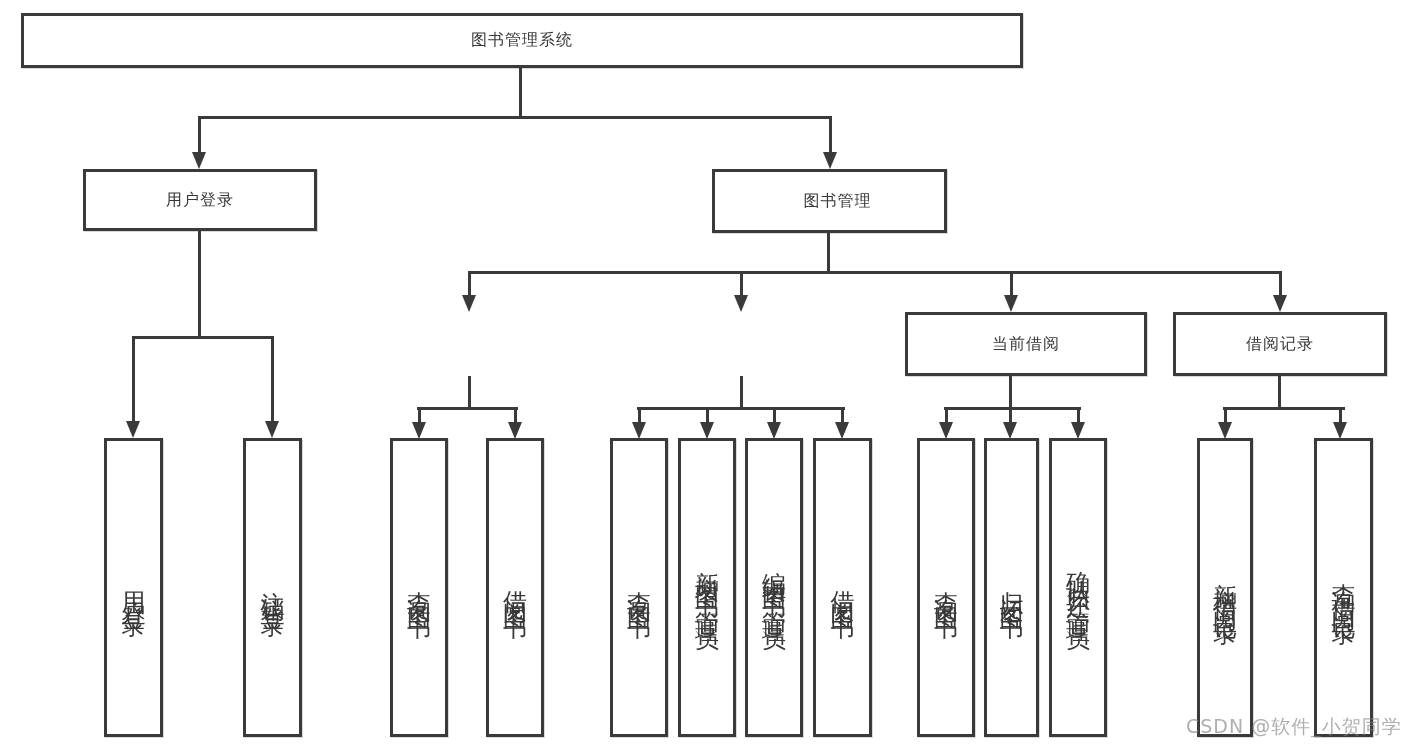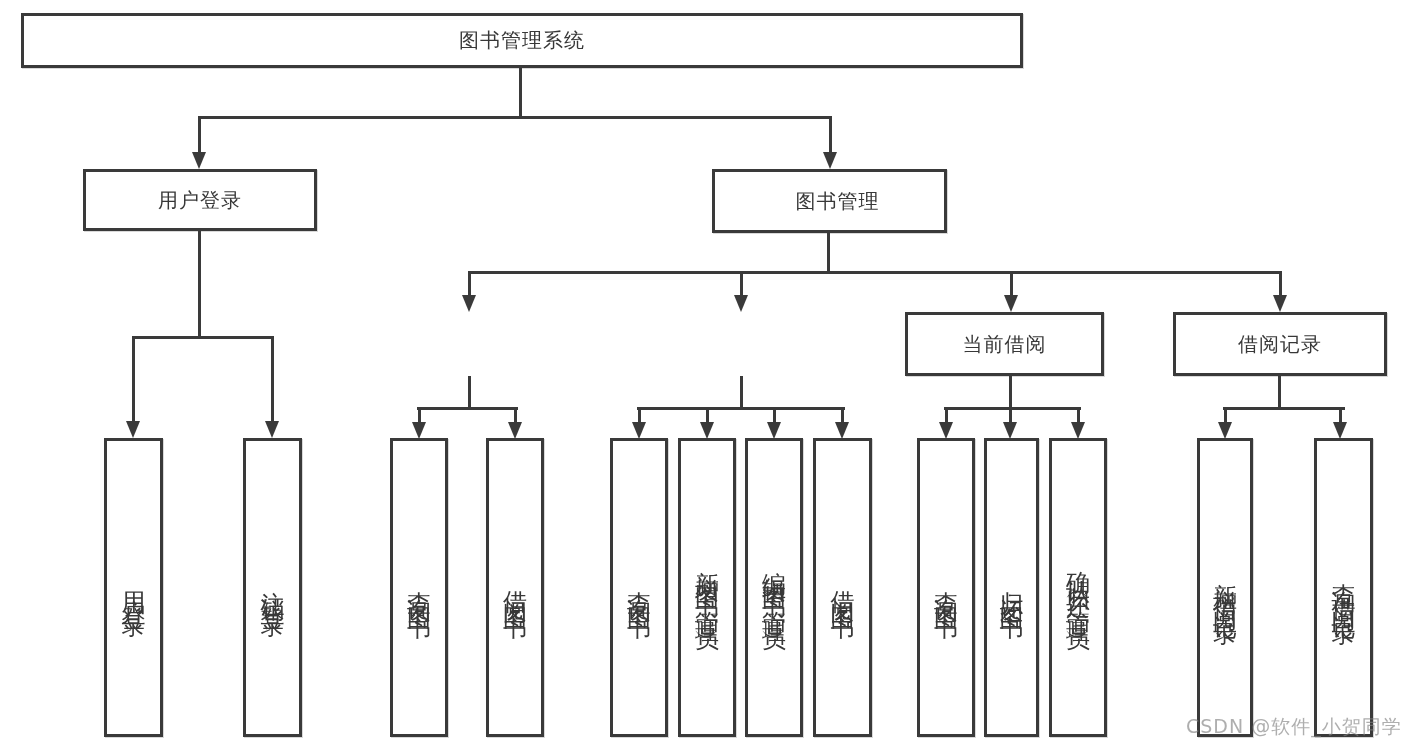--- a/index.html
+++ b/index.html
@@ -19,21 +19,21 @@
     overflow: hidden;
   }
   .node {
     position: absolute;
     border: 3px solid var(--line);
     background: var(--bg);
     color: var(--text);
     display: flex;
     align-items: center;
     justify-content: center;
-    font-size: 20px;
+    font-size: 16px;
     letter-spacing: 1px;
     text-align: center;
     box-shadow: 1px 1px 0 rgba(0,0,0,0.15);
   }
   .leaf {
     writing-mode: vertical-rl;
     text-orientation: mixed;
     letter-spacing: 8px;
     font-size: 24px;
     line-height: 1;
@@ -82,21 +82,21 @@
 </head>
 <body>
 
 <div class="canvas">
 
   <div class="node" style="left:21px; top:13px; width:1002px; height:55px;">图书管理系统</div>
 
   <div class="node" style="left:83px; top:169px; width:234px; height:62px;">用户登录</div>
   <div class="node" style="left:712px; top:169px; width:235px; height:64px;padding-left:16px;">图书管理</div>
 
-  <div class="node" style="left:905px; top:312px; width:199px; height:64px;">当前借阅</div>
+  <div class="node" style="left:905px; top:312px; width:242px; height:64px;">当前借阅</div>
   <div class="node" style="left:1173px; top:312px; width:214px; height:64px;">借阅记录</div>
 
   <div class="node leaf" style="left:104px; top:438px; width:59px; height:299px;">用户登录</div>
   <div class="node leaf" style="left:243px; top:438px; width:59px; height:299px;">注销登录</div>
 
   <div class="node leaf" style="left:390px; top:438px; width:58px; height:299px;">查询图书</div>
   <div class="node leaf" style="left:486px; top:438px; width:58px; height:299px;">借阅图书</div>
 
   <div class="node leaf" style="left:610px; top:438px; width:58px; height:299px;">查询图书</div>
   <div class="node leaf" style="left:678px; top:438px; width:58px; height:299px;">新增图书（管理员）</div>

